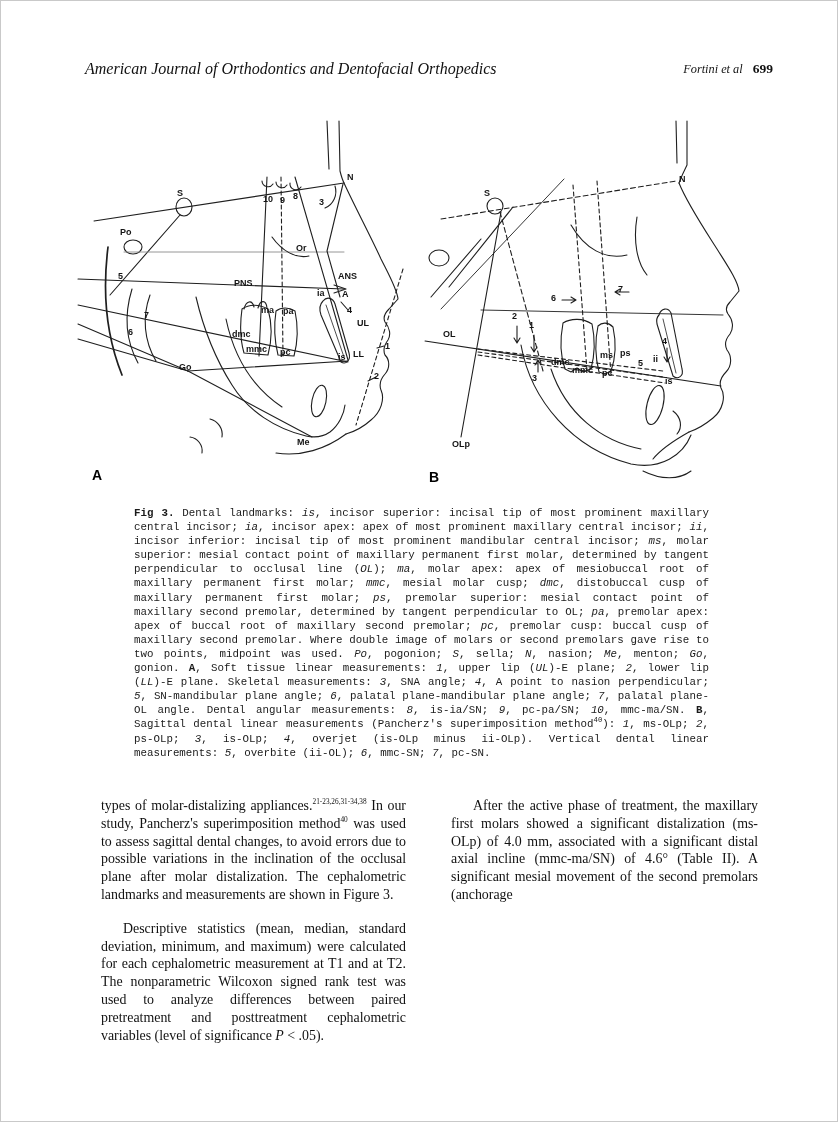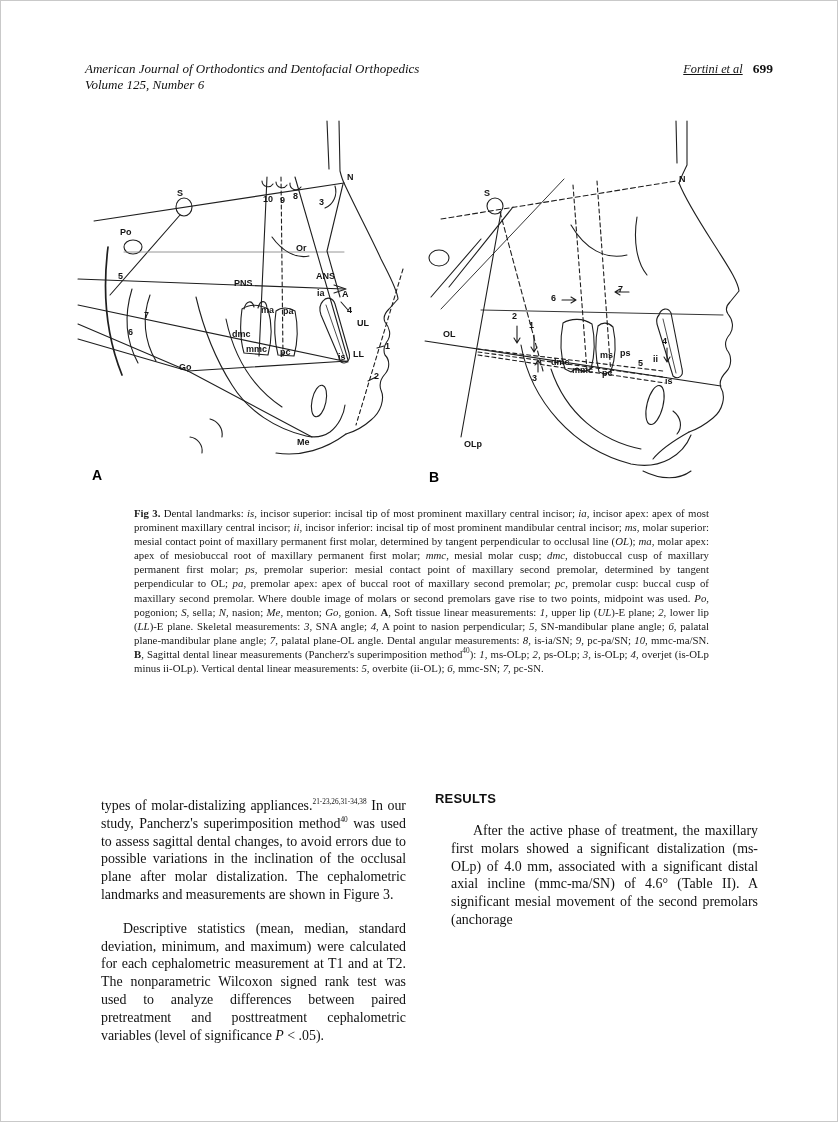--- a/index.html
+++ b/index.html
@@ -1,55 +1,54 @@
 <!DOCTYPE html>
 <html><head>
 <meta charset="utf-8">
 <style>
   html,body{margin:0;padding:0;background:#e9e9e9;}
   .page{position:relative;width:838px;height:1122px;background:#ffffff;margin:0 auto;
         font-family:"Liberation Serif",serif;color:#111;overflow:hidden;border:1px solid #c9c9c9;box-sizing:border-box;}
   
-  .hdr-left{position:absolute;left:84px;top:60px;font-style:italic;font-size:13px;line-height:15.5px;}
+  .hdr-left{position:absolute;left:84px;top:60px;font-style:italic;font-size:16px;line-height:15.5px;}
   .hdr-right{position:absolute;right:64px;top:60px;font-size:12.3px;white-space:nowrap;}
-  .hdr-right .auth{font-style:italic;text-decoration:underline;}
+  .hdr-right .auth{font-style:italic;}
   .hdr-right .pg{font-weight:700;font-style:normal;font-size:13.5px;margin-left:7px;}
   
   .figs{position:absolute;left:75px;top:118px;width:692px;height:376px;}
   .panel{position:absolute;top:0;height:374px;}
   .panel-a{left:0;width:335px;}
   .panel-b{left:345px;width:345px;}
   .panel svg{position:absolute;left:0;top:0;}
   .flabel{position:absolute;font:700 9px "Liberation Sans",sans-serif;color:#141414;white-space:nowrap;}
   .panel-letter{position:absolute;font:700 14px "Liberation Sans",sans-serif;color:#000;}
   .panel-a .panel-letter{left:16px;top:348px;}
   .panel-b .panel-letter{left:8px;top:350px;}
   
-  .caption{position:absolute;left:133px;top:505px;width:575px;font-family:Liberation Serif, serif;
+  .caption{position:absolute;left:133px;top:505px;width:575px;font-family:Liberation Mono, monospace;
            font-size:10.8px;line-height:14.1px;text-align:justify;color:#1a1a1a;}
   .st-b{font-weight:700;}
   .st-i{font-style:italic;}
   .st-s{vertical-align:super;font-size:7.3px;line-height:0;}
   .st-n{}
   
   .bodycol{position:absolute;top:780px;font-size:13.9px;line-height:17.8px;text-align:justify;}
   .col-left{left:84px;width:337px;}
   .col-right{left:434px;width:339px;}
   .bodycol p{margin:16px;}
   .bodycol p.indent{text-indent:22px;}
   .results-heading{font:700 13px "Liberation Sans",sans-serif;letter-spacing:.2px;margin:10px 0 8px;text-align:left;}
 </style>
 </head>
 <body>
 
 <div class="page">
 
   <div class="hdr-left">
     <div>American Journal of Orthodontics and Dentofacial Orthopedics</div>
-    <div>Volume 125, Number 6</div>
   </div>
   <div class="hdr-right">
     <span class="auth">Fortini et al</span>
     <span class="pg">699</span>
   </div>
 
   <div class="figs">
 
     <div class="panel panel-a">
       <svg width="335" height="374" viewBox="0 0 335 374">
@@ -104,21 +103,21 @@
           <span class="flabel" style="left: 52px; top: 208px;">6</span>
           <span class="flabel" style="left: 103px; top: 243px;">Go</span>
           <span class="flabel" style="left: 221px; top: 318px;">Me</span>
           <span class="flabel" style="left: 271px; top: 53px;">N</span>
           <span class="flabel" style="left: 187px; top: 75px;">10</span>
           <span class="flabel" style="left: 204px; top: 76px;">9</span>
           <span class="flabel" style="left: 217px; top: 72px;">8</span>
           <span class="flabel" style="left: 243px; top: 78px;">3</span>
           <span class="flabel" style="left: 220px; top: 124px;">Or</span>
           <span class="flabel" style="left: 158px; top: 159px;">PNS</span>
-          <span class="flabel" style="left: 240px; top: 152px;">ANS</span>
+          <span class="flabel" style="left: 262px; top: 152px;">ANS</span>
           <span class="flabel" style="left: 241px; top: 169px;">ia</span>
           <span class="flabel" style="left: 266px; top: 170px;">A</span>
           <span class="flabel" style="left: 271px; top: 186px;">4</span>
           <span class="flabel" style="left: 185px; top: 186px;">ma</span>
           <span class="flabel" style="left: 207px; top: 187px;">pa</span>
           <span class="flabel" style="left: 156px; top: 210px;">dmc</span>
           <span class="flabel" style="left: 170px; top: 225px;">mmc</span>
           <span class="flabel" style="left: 204px; top: 228px;">pc</span>
           <span class="flabel" style="left: 281px; top: 199px;">UL</span>
           <span class="flabel" style="left: 277px; top: 230px;">LL</span>
@@ -169,21 +168,21 @@
           <path d="M130,250 C145,295 180,322 220,330"></path>
           <path d="M252,292 C260,298 262,308 256,315"></path>
         </g>
       </svg>
       <div class="labels">
           <span class="flabel" style="left: 63px; top: 69px;">S</span>
           <span class="flabel" style="left: 258px; top: 55px;">N</span>
           <span class="flabel" style="left: 130px; top: 174px;">6</span>
           <span class="flabel" style="left: 197px; top: 165px;">7</span>
           <span class="flabel" style="left: 22px; top: 210px;">OL</span>
-          <span class="flabel" style="left: 31px; top: 320px; margin-left: 12px;">OLp</span>
+          <span class="flabel" style="left: 31px; top: 320px;">OLp</span>
           <span class="flabel" style="left: 91px; top: 192px;">2</span>
           <span class="flabel" style="left: 108px; top: 201px;">1</span>
           <span class="flabel" style="left: 111px; top: 254px;">3</span>
           <span class="flabel" style="left: 130px; top: 238px;">dmc</span>
           <span class="flabel" style="left: 151px; top: 246px;">mmc</span>
           <span class="flabel" style="left: 181px; top: 249px;">pc</span>
           <span class="flabel" style="left: 179px; top: 231px;">ms</span>
           <span class="flabel" style="left: 199px; top: 229px;">ps</span>
           <span class="flabel" style="left: 217px; top: 239px;">5</span>
           <span class="flabel" style="left: 232px; top: 235px;">ii</span>
@@ -194,17 +193,16 @@
     </div>
   </div>
 
   <div class="caption" id="caption"><span class="st-b">Fig 3.</span><span class="st-n">  Dental landmarks: </span><span class="st-i">is</span><span class="st-n">, incisor superior: incisal tip of most prominent maxillary central incisor; </span><span class="st-i">ia</span><span class="st-n">, incisor apex: apex of most prominent maxillary central incisor; </span><span class="st-i">ii</span><span class="st-n">, incisor inferior: incisal tip of most prominent mandibular central incisor; </span><span class="st-i">ms</span><span class="st-n">, molar superior: mesial contact point of maxillary permanent first molar, determined by tangent perpendicular to occlusal line (</span><span class="st-i">OL</span><span class="st-n">); </span><span class="st-i">ma</span><span class="st-n">, molar apex: apex of mesiobuccal root of maxillary permanent first molar; </span><span class="st-i">mmc</span><span class="st-n">, mesial molar cusp; </span><span class="st-i">dmc</span><span class="st-n">, distobuccal cusp of maxillary permanent first molar; </span><span class="st-i">ps</span><span class="st-n">, premolar superior: mesial contact point of maxillary second premolar, determined by tangent perpendicular to OL; </span><span class="st-i">pa</span><span class="st-n">, premolar apex: apex of buccal root of maxillary second premolar; </span><span class="st-i">pc</span><span class="st-n">, premolar cusp: buccal cusp of maxillary second premolar. Where double image of molars or second premolars gave rise to two points, midpoint was used. </span><span class="st-i">Po</span><span class="st-n">, pogonion; </span><span class="st-i">S</span><span class="st-n">, sella; </span><span class="st-i">N</span><span class="st-n">, nasion; </span><span class="st-i">Me</span><span class="st-n">, menton; </span><span class="st-i">Go</span><span class="st-n">, gonion. </span><span class="st-b">A</span><span class="st-n">, Soft tissue linear measurements: </span><span class="st-i">1</span><span class="st-n">, upper lip (</span><span class="st-i">UL</span><span class="st-n">)-E plane; </span><span class="st-i">2</span><span class="st-n">, lower lip (</span><span class="st-i">LL</span><span class="st-n">)-E plane. Skeletal measurements: </span><span class="st-i">3</span><span class="st-n">, SNA angle; </span><span class="st-i">4</span><span class="st-n">, A point to nasion perpendicular; </span><span class="st-i">5</span><span class="st-n">, SN-mandibular plane angle; </span><span class="st-i">6</span><span class="st-n">, palatal plane-mandibular plane angle; </span><span class="st-i">7</span><span class="st-n">, palatal plane-OL angle. Dental angular measurements: </span><span class="st-i">8</span><span class="st-n">, is-ia/SN; </span><span class="st-i">9</span><span class="st-n">, pc-pa/SN; </span><span class="st-i">10</span><span class="st-n">, mmc-ma/SN. </span><span class="st-b">B</span><span class="st-n">, Sagittal dental linear measurements (Pancherz's superimposition method</span><span class="st-s">40</span><span class="st-n">): </span><span class="st-i">1</span><span class="st-n">, ms-OLp; </span><span class="st-i">2</span><span class="st-n">, ps-OLp; </span><span class="st-i">3</span><span class="st-n">, is-OLp; </span><span class="st-i">4</span><span class="st-n">, overjet (is-OLp minus ii-OLp). Vertical dental linear measurements: </span><span class="st-i">5</span><span class="st-n">, overbite (ii-OL); </span><span class="st-i">6</span><span class="st-n">, mmc-SN; </span><span class="st-i">7</span><span class="st-n">, pc-SN.</span></div>
 
   <div class="bodycol col-left">
       <p><span class="st-n">types of molar-distalizing appliances.</span><span class="st-s">21-23,26,31-34,38</span><span class="st-n"> In our study, Pancherz's superimposition method</span><span class="st-s">40</span><span class="st-n"> was used to assess sagittal dental changes, to avoid errors due to possible variations in the inclination of the occlusal plane after molar distalization. The cephalometric landmarks and measurements are shown in Figure 3.</span></p>
       <p class="indent"><span class="st-n">Descriptive statistics (mean, median, standard deviation, minimum, and maximum) were calculated for each cephalometric measurement at T1 and at T2. The nonparametric Wilcoxon signed rank test was used to analyze differences between paired pretreatment and posttreatment cephalometric variables (level of significance </span><span class="st-i">P</span><span class="st-n"> &lt; .05).</span></p>
     </div>
   <div class="bodycol col-right">
-      <div class="results-heading">RESULTS</div>
       <p class="indent"><span class="st-n">After the active phase of treatment, the maxillary first molars showed a significant distalization (ms-OLp) of 4.0 mm, associated with a significant distal axial incline (mmc-ma/SN) of 4.6° (Table II). A significant mesial movement of the second premolars (anchorage</span></p>
     </div>
 
 </div>
 
 </body></html>

